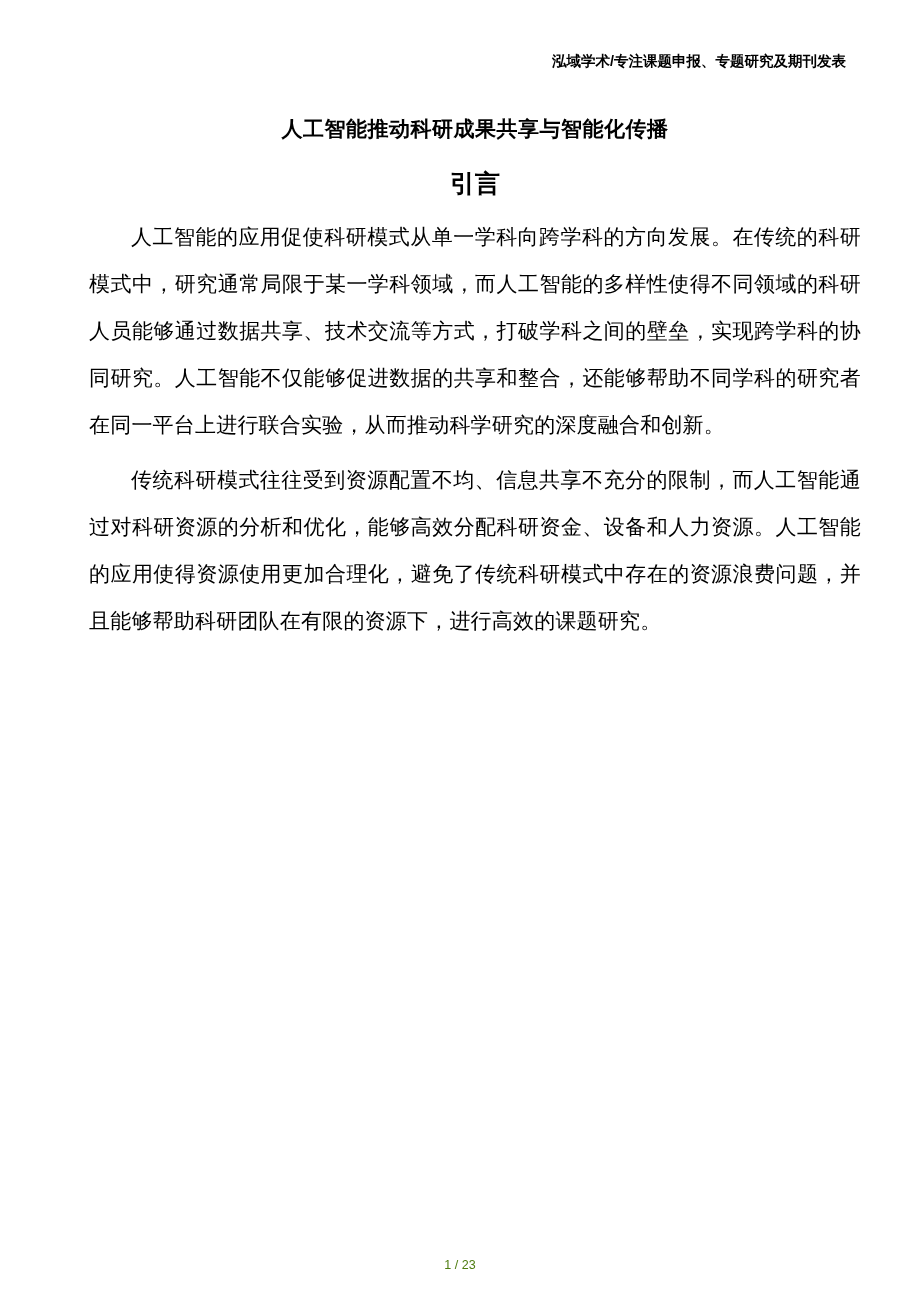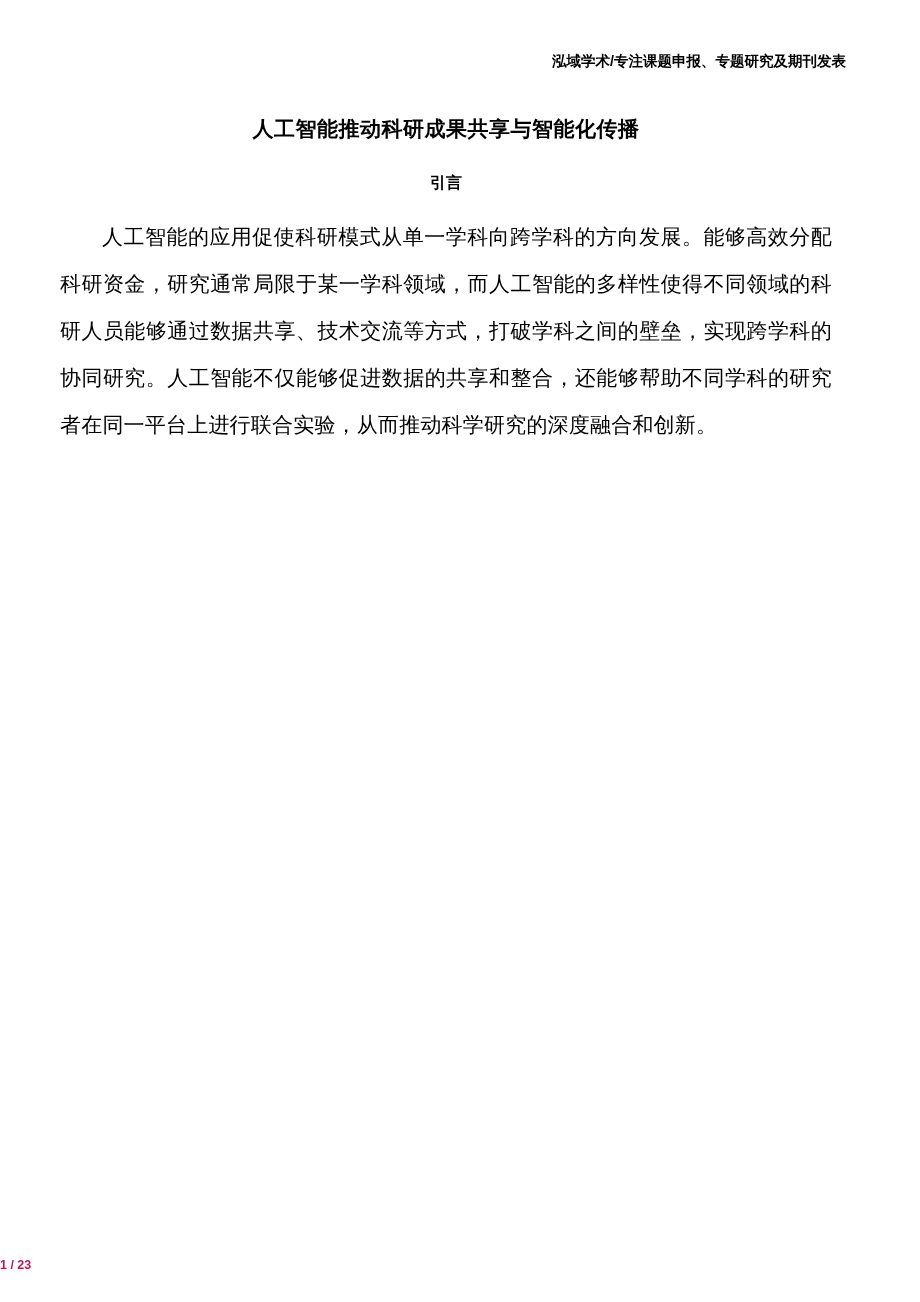--- a/index.html
+++ b/index.html
@@ -32,75 +32,77 @@
     font-family: "Liberation Sans", "DejaVu Sans", sans-serif;
     font-size: 14.5px;
     font-weight: bold;
     color: #000000;
     letter-spacing: 0px;
     white-space: nowrap;
   }
   .content {
     position: absolute;
     top: 112px;
-    left: 60px;
+    left: 89px;
     width: 772px;
   }
   .doc-title {
     font-family: "Liberation Sans", "DejaVu Sans", sans-serif;
     font-size: 21px;
     font-weight: bold;
     text-align: center;
     line-height: 34px;
     margin: 0 0 20px 0;
     letter-spacing: 0.5px;
   }
   .section-heading {
     font-family: "Liberation Sans", "DejaVu Sans", sans-serif;
-    font-size: 16px;
+    font-size: 25px;
     font-weight: bold;
     text-align: center;
     line-height: 34px;
     margin: 0 0 14px 0;
   }
   p.para {
     font-size: 21px;
     line-height: 47px;
     margin: 0 0 8px 0;
     text-indent: 2em;
     text-align: justify;
     text-justify: inter-ideograph;
     letter-spacing: 0.2px;
   }
   .footer {
     position: absolute;
     bottom: 30px;
     left: 0;
     width: 920px;
+    text-align: center;
     font-family: "Liberation Sans", "DejaVu Sans", sans-serif;
     font-size: 12.5px;
-    font-weight: bold;
-    color: #be185d;
+    font-weight: normal;
+    color: #4d7c0f;
   }
 </style>
 </head>
 <body>
 
 <div class="page">
 
   <div class="header">泓域学术/专注课题申报、专题研究及期刊发表</div>
 
   <div class="content">
 
     <h1 class="doc-title">人工智能推动科研成果共享与智能化传播</h1>
 
     <h2 class="section-heading">引言</h2>
 
-    <p class="para">人工智能的应用促使科研模式从单一学科向跨学科的方向发展。能够高效分配科研资金，研究通常局限于某一学科领域，而人工智能的多样性使得不同领域的科研人员能够通过数据共享、技术交流等方式，打破学科之间的壁垒，实现跨学科的协同研究。人工智能不仅能够促进数据的共享和整合，还能够帮助不同学科的研究者在同一平台上进行联合实验，从而推动科学研究的深度融合和创新。</p>
+    <p class="para">人工智能的应用促使科研模式从单一学科向跨学科的方向发展。在传统的科研模式中，研究通常局限于某一学科领域，而人工智能的多样性使得不同领域的科研人员能够通过数据共享、技术交流等方式，打破学科之间的壁垒，实现跨学科的协同研究。人工智能不仅能够促进数据的共享和整合，还能够帮助不同学科的研究者在同一平台上进行联合实验，从而推动科学研究的深度融合和创新。</p>
 
+    <p class="para">传统科研模式往往受到资源配置不均、信息共享不充分的限制，而人工智能通过对科研资源的分析和优化，能够高效分配科研资金、设备和人力资源。人工智能的应用使得资源使用更加合理化，避免了传统科研模式中存在的资源浪费问题，并且能够帮助科研团队在有限的资源下，进行高效的课题研究。</p>
 
 
 
   </div>
 
   <div class="footer">1 / 23</div>
 
 </div>
 
 </body></html>

